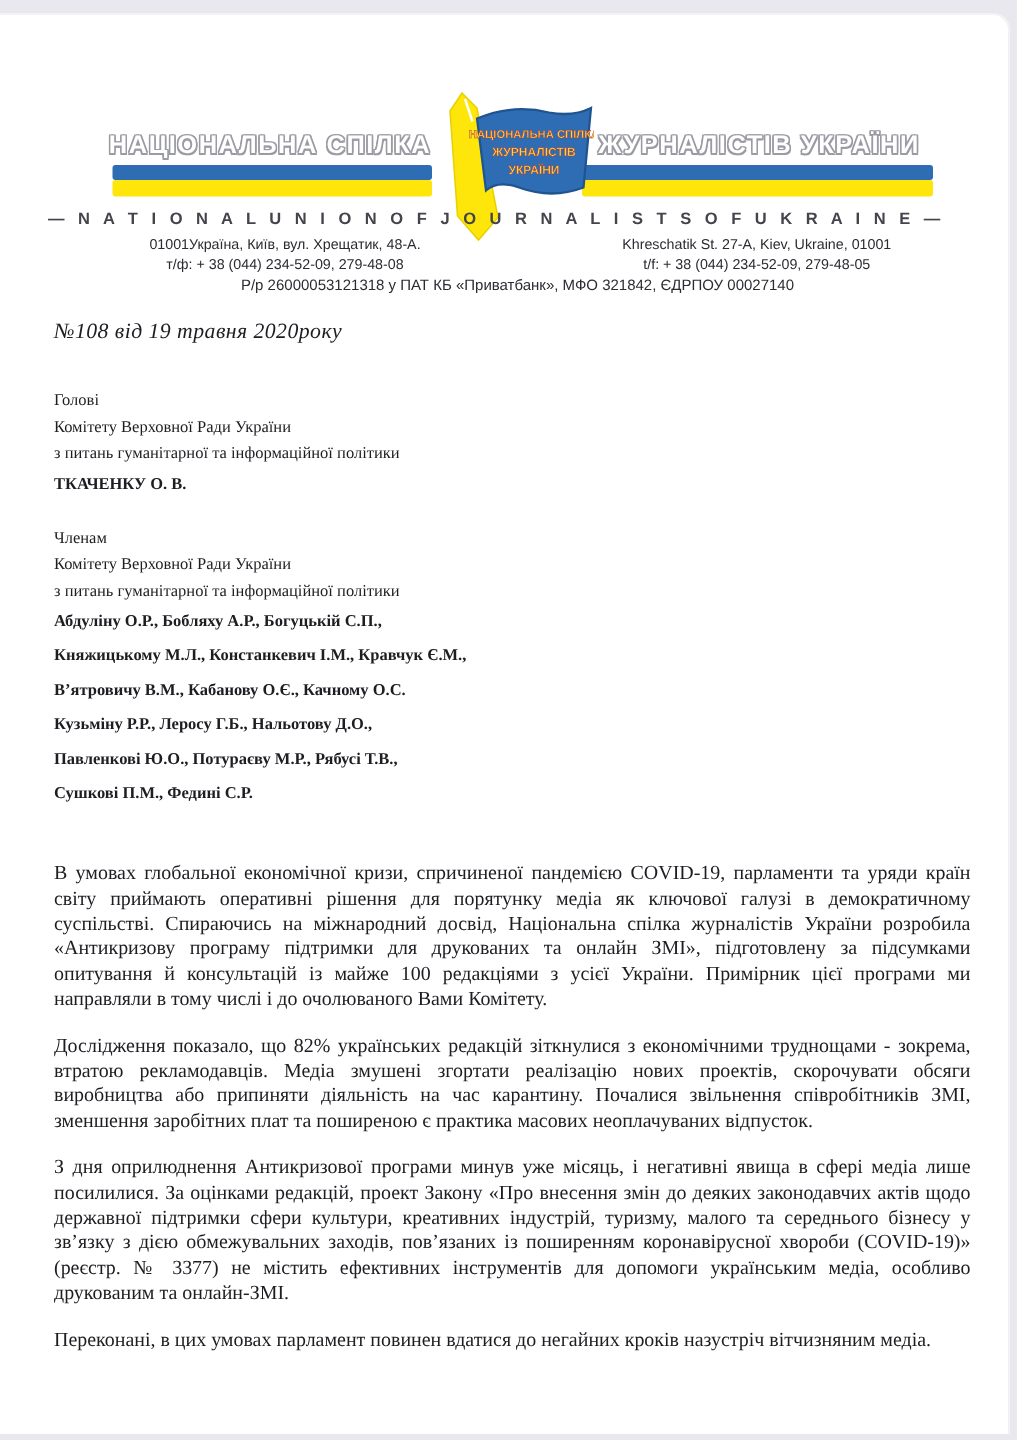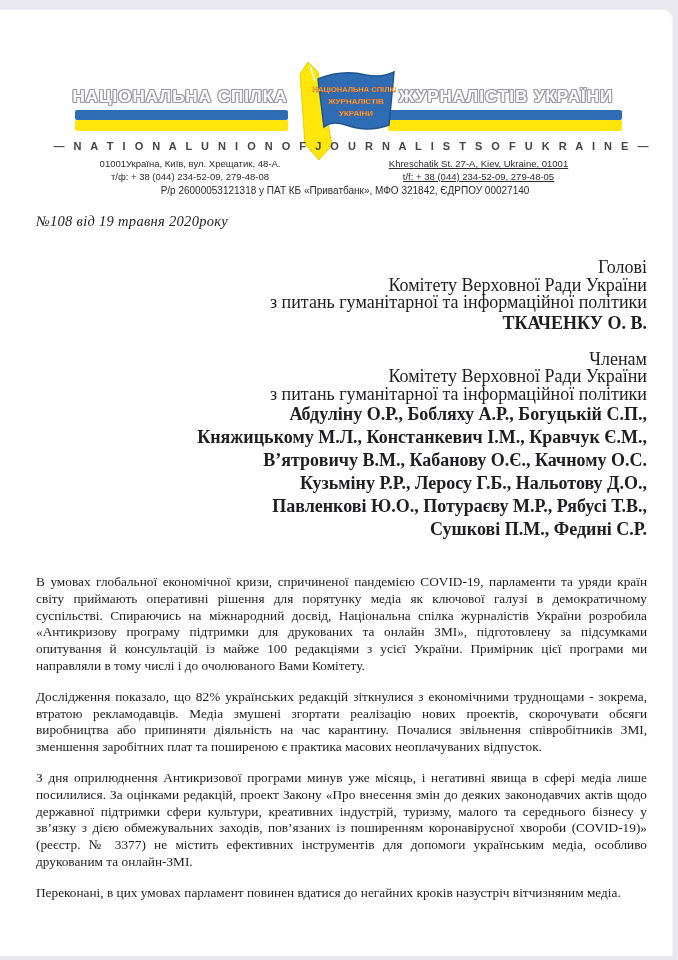--- a/index.html
+++ b/index.html
@@ -36,54 +36,52 @@
   .title-right { top: 78px; left: 378px; width: 256px; }
   .stripe { position: absolute; }
   .stripe .blue   { height: 10px; background: #2e6db4; border-radius: 2px; }
   .stripe .yellow { height: 11px; background: #ffe60a; border-radius: 2px; }
   .stripe-left  { top: 101px; left: 75px;  width: 213px; }
   .stripe-right { top: 101px; left: 388px; width: 234px; }
   .flag-logo { position: absolute; top: 52px; left: 272px; width: 124px; height: 102px; }
   .english-name {
     position: absolute; top: 131px; left: 0; right: 0;
     padding-left: 32px;
-    text-align: center;
     font-family: "Liberation Sans", sans-serif;
     font-size: 11px; font-weight: 700; letter-spacing: 3px;
     color: #44444c;
   }
   .addr {
     position: absolute;
     font-family: "Liberation Sans", sans-serif;
     font-size: 9.5px; line-height: 13px; color: #2b2b32;
     text-align: center;
   }
   .addr-ua { top: 148px; left: 55px;  width: 270px; }
-  .addr-en { top: 148px; left: 346px; width: 265px; text-decoration: underline; }
+  .addr-en { top: 148px; left: 372px; width: 265px; }
   .bank-line {
     position: absolute; top: 176px; left: 0; right: 0;
     padding-left: 17px;
     text-align: center;
     font-family: "Liberation Sans", sans-serif;
     font-size: 10px; color: #2b2b32;
   }
   
   .letter {
     position: absolute;
     top: 204px; left: 36px; right: 26px;
     color: #1d1d22;
   }
   .ref-line {
     font-style: italic;
     font-size: 14.5px;
     letter-spacing: 0.3px;
   }
   .addressee {
-    text-align: right;
-    font-size: 18px;
+    font-size: 11px;
     line-height: 17.5px;
   }
   .addressee-1 { margin-top: 29px; }
   .addressee-2 { margin-top: 16px; }
   .addressee .bold-line { font-weight: 700; }
   .addressee .name-line { font-weight: 700; line-height: 23px; }
   .paragraphs { margin-top: 33px; }
   .para {
     font-size: 13.3px;
     line-height: 16.8px;

